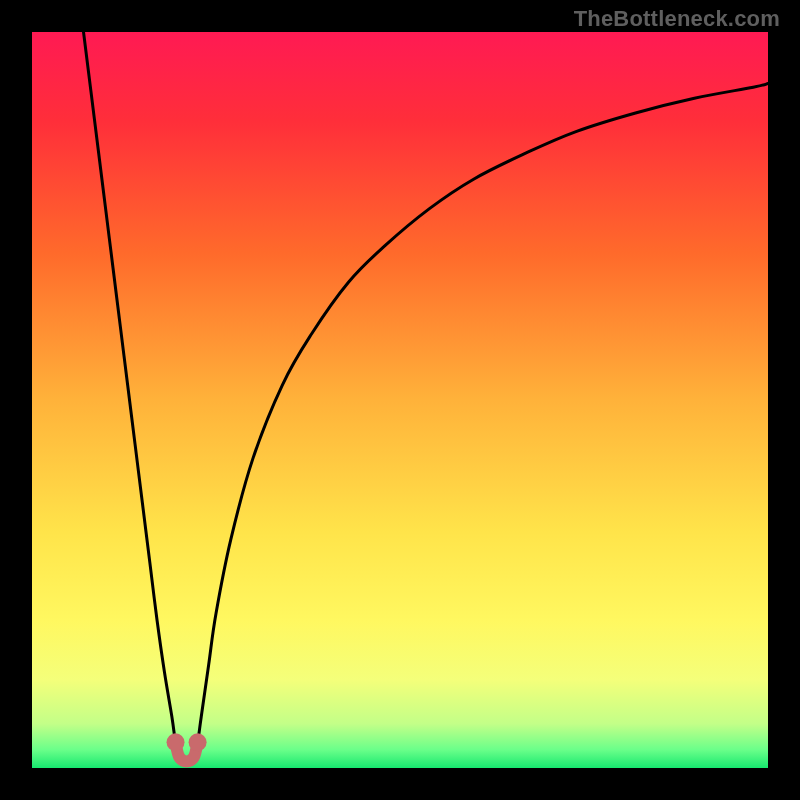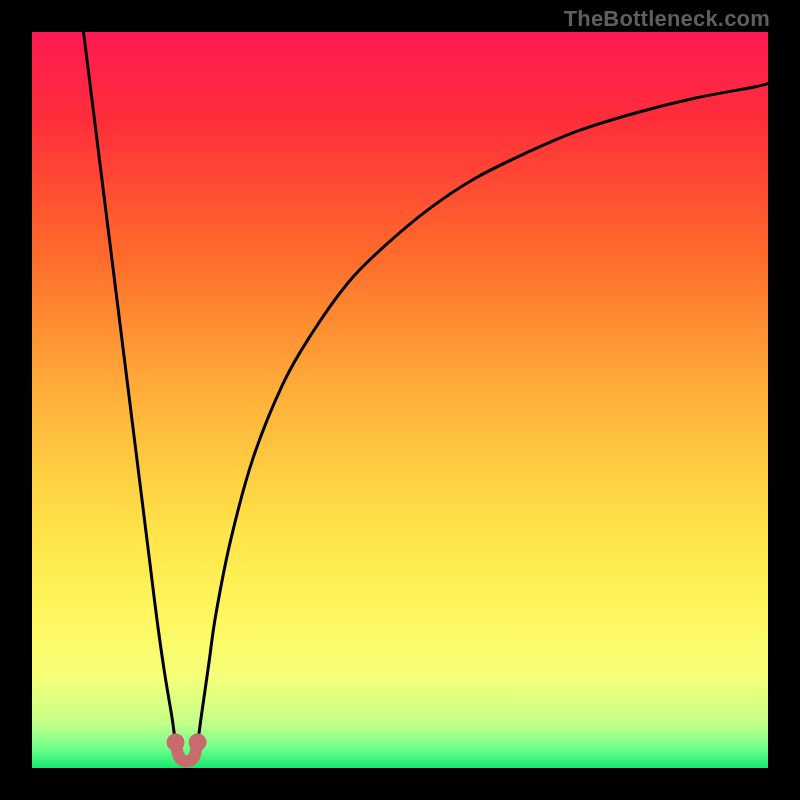--- a/index.html
+++ b/index.html
@@ -20,21 +20,21 @@
     position: absolute;
     left: 32px;
     top: 32px;
     width: 736px;
     height: 736px;
     overflow: hidden;
   }
   .watermark {
     position: absolute;
     top: 6px;
-    right: 30px;
+    right: 20px;
     font-family: Arial, Helvetica, sans-serif;
     font-size: 22px;
     font-weight: 600;
     color: #5f5f5f;
     letter-spacing: 0.2px;
     user-select: none;
     margin-left: 13px;
   }
   svg { display: block; }
 </style>

